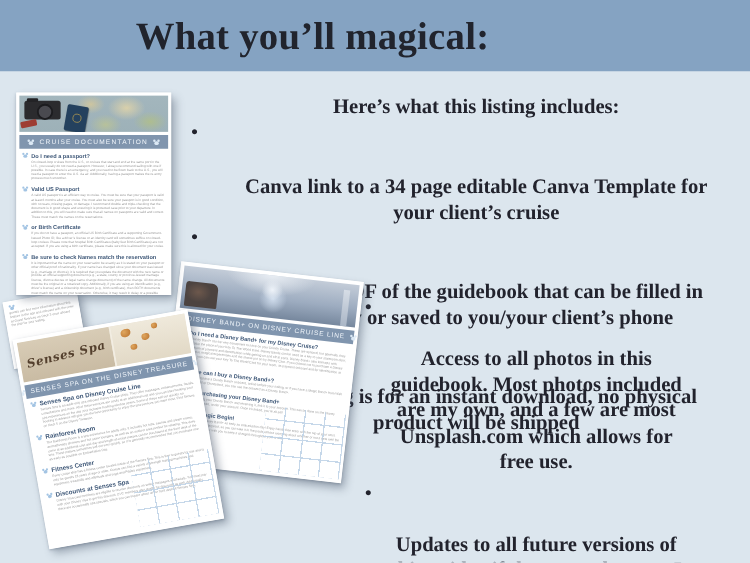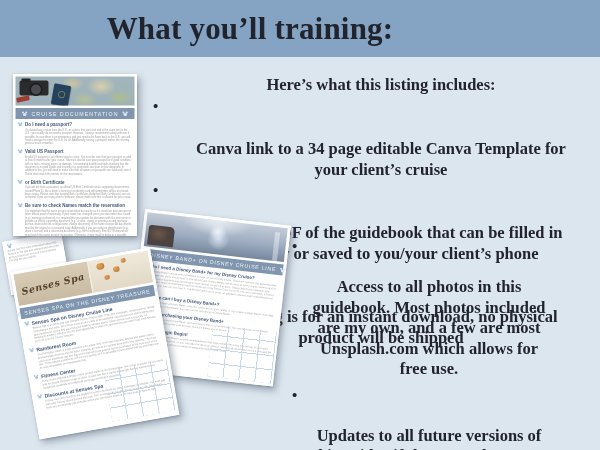--- a/index.html
+++ b/index.html
@@ -114,21 +114,21 @@
       repeating-linear-gradient(0deg, transparent 0 26px, #bcd1e6 26px 28px); }
   .doc2 .corner-lines { right:4px; bottom:6px; }
   .doc3 .corner-lines { right:6px; bottom:10px; }
 </style>
 </head>
 <body>
 
 <div class="stage">
 
   <header class="top-band">
-    <h1>What you’ll training:</h1>
+    <h1>What you’ll magical:</h1>
   </header>
 
   <article class="doc frag">
     <div class="doc-inner">
       <div class="sec">
         <div class="sec-head">
           <span class="mickey"></span>
           <h3></h3>
         </div>
         <p>guests can find more information about this feature in the app and onboard with the crew at Guest Services on Deck 3 once aboard the ship for your sailing.</p>

